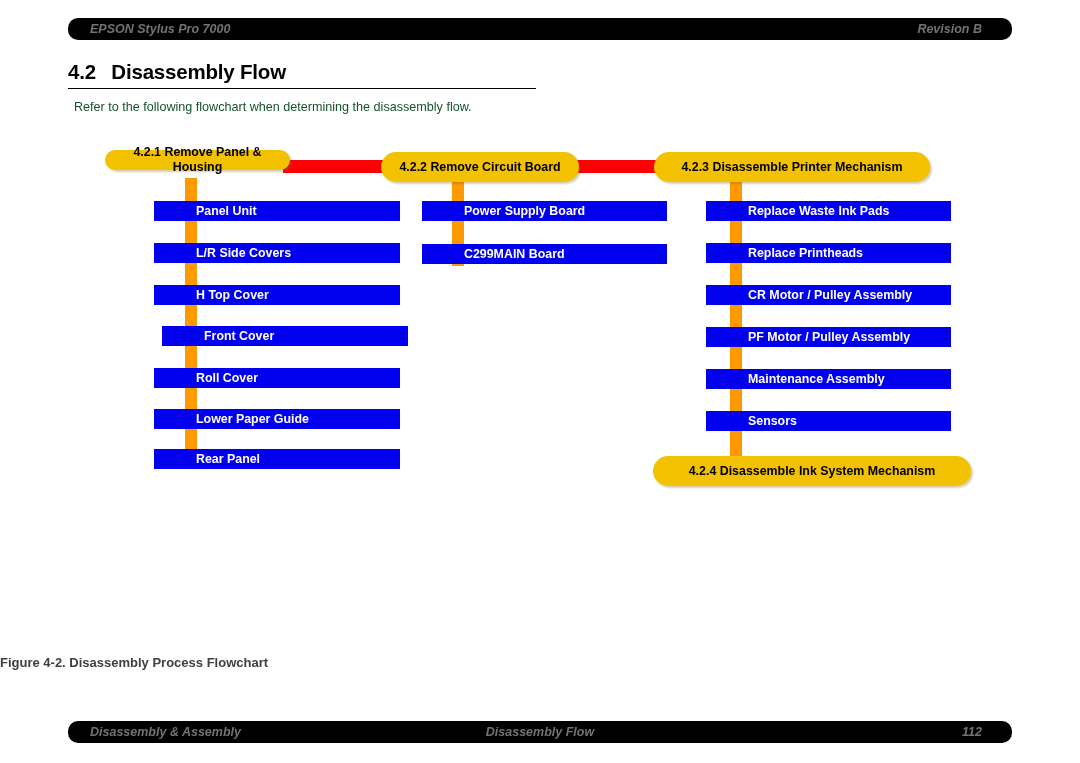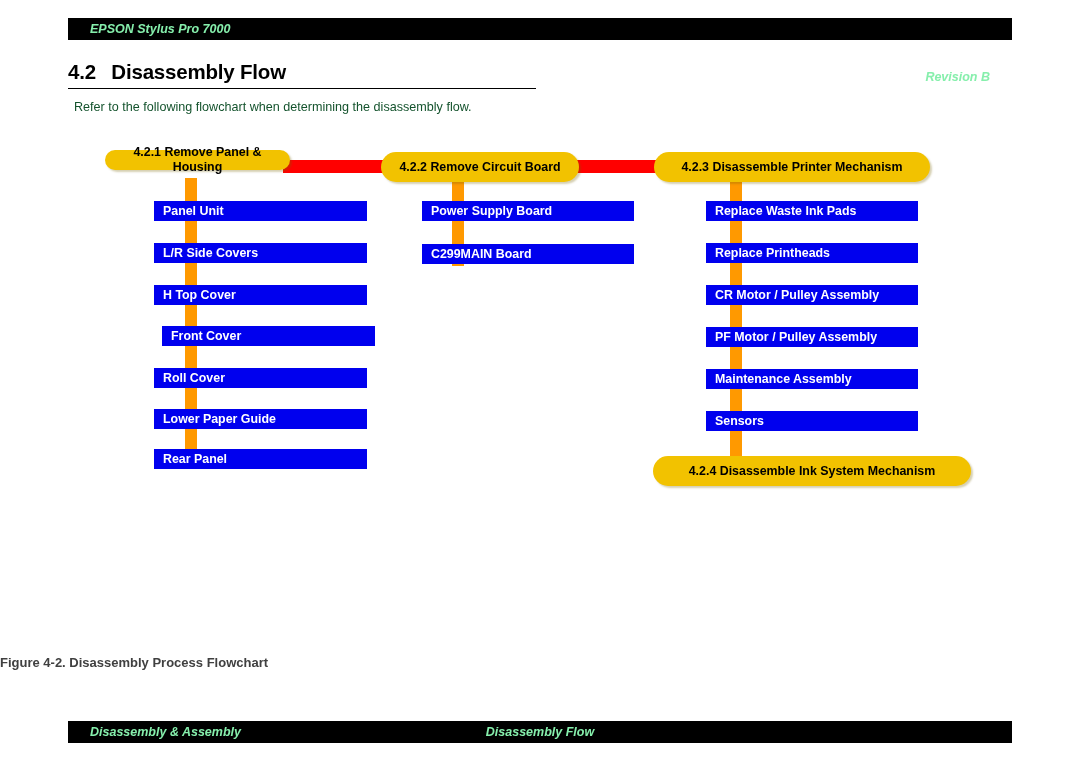--- a/index.html
+++ b/index.html
@@ -17,37 +17,38 @@
     overflow: hidden;
   }
 
   
   .bar {
     position: absolute;
     left: 68px;
     width: 944px;
     height: 22px;
     background: #000000;
-    color: #86efac;
+    color: #737373;
     font-style: italic;
     font-weight: bold;
     font-size: 12.5px;
     box-sizing: border-box;
+    border-radius: 10px;
   }
   .bar-header { top: 18px; }
   .bar-footer { top: 721px; }
   .bar span {
     position: absolute;
     top: 50%;
     transform: translateY(-50%);
     white-space: nowrap;
   }
   .bar .slot-left   { left: 22px; }
   .bar .slot-center { left: 50%; transform: translate(-50%, -50%); }
-  .bar .slot-right  { right: 22px; margin-top: 48px; }
+  .bar .slot-right  { right: 30px; }
 
   
   .section-head {
     position: absolute;
     left: 68px;
     top: 60px;
     width: 468px;
     border-bottom: 1.6px solid #000000;
     padding-bottom: 4px;
     white-space: nowrap;
@@ -120,20 +121,21 @@
     padding: 0 10px;
   }
 
   
   .step-box {
     position: absolute;
     background: #0000EE;
     z-index: 4;
     display: flex;
     align-items: center;
+    padding-left: 33px;
   }
   .step-label {
     font-size: 12.4px;
     font-weight: bold;
     color: #ffffff;
     padding-left: 9px;
     white-space: nowrap;
   }
 
   

